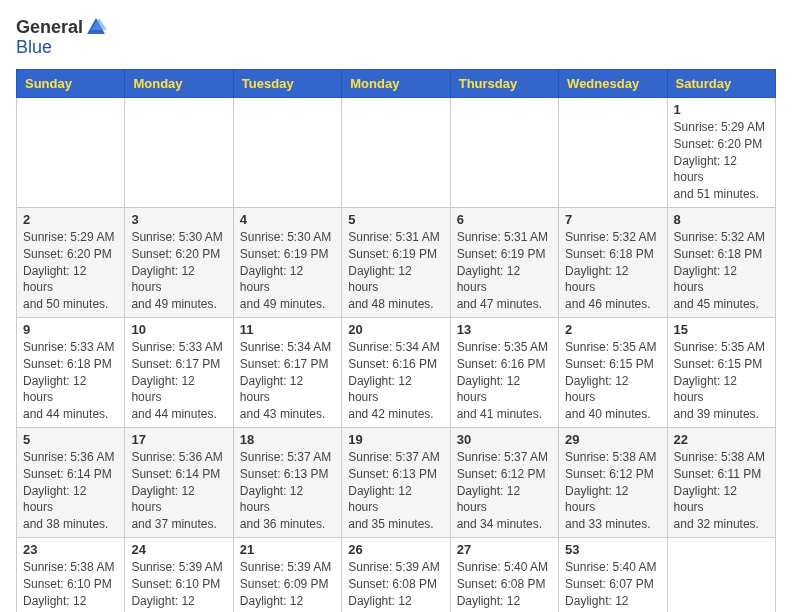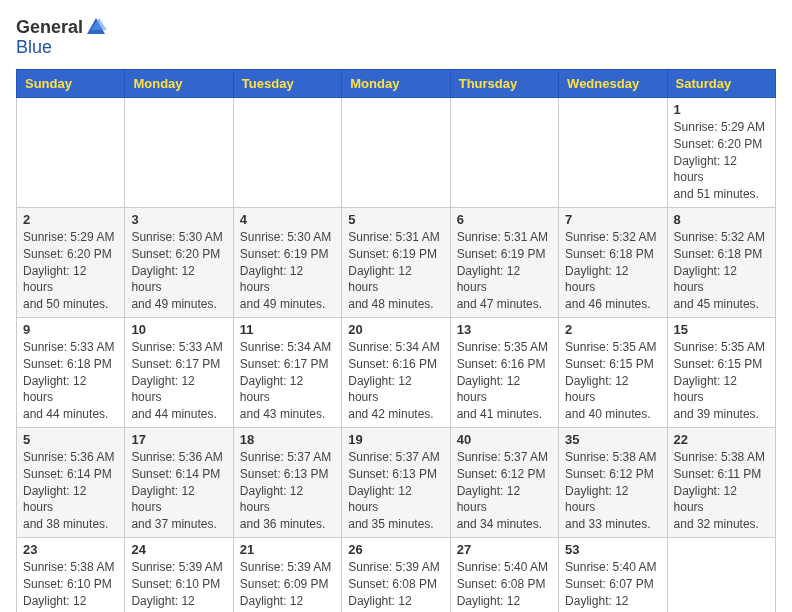--- a/index.html
+++ b/index.html
@@ -261,28 +261,28 @@
 and 36 minutes.</div>
         </td>
         <td>
           <span class="day-number">19</span>
           <div class="day-info" style="white-space: pre-line;">Sunrise: 5:37 AM
 Sunset: 6:13 PM
 Daylight: 12 hours
 and 35 minutes.</div>
         </td>
         <td>
-          <span class="day-number">40</span>
+          <span class="day-number">30</span>
           <div class="day-info" style="white-space: pre-line;">Sunrise: 5:37 AM
 Sunset: 6:12 PM
 Daylight: 12 hours
 and 34 minutes.</div>
         </td>
         <td>
-          <span class="day-number">35</span>
+          <span class="day-number">29</span>
           <div class="day-info" style="white-space: pre-line;">Sunrise: 5:38 AM
 Sunset: 6:12 PM
 Daylight: 12 hours
 and 33 minutes.</div>
         </td>
         <td>
           <span class="day-number">22</span>
           <div class="day-info" style="white-space: pre-line;">Sunrise: 5:38 AM
 Sunset: 6:11 PM
 Daylight: 12 hours

